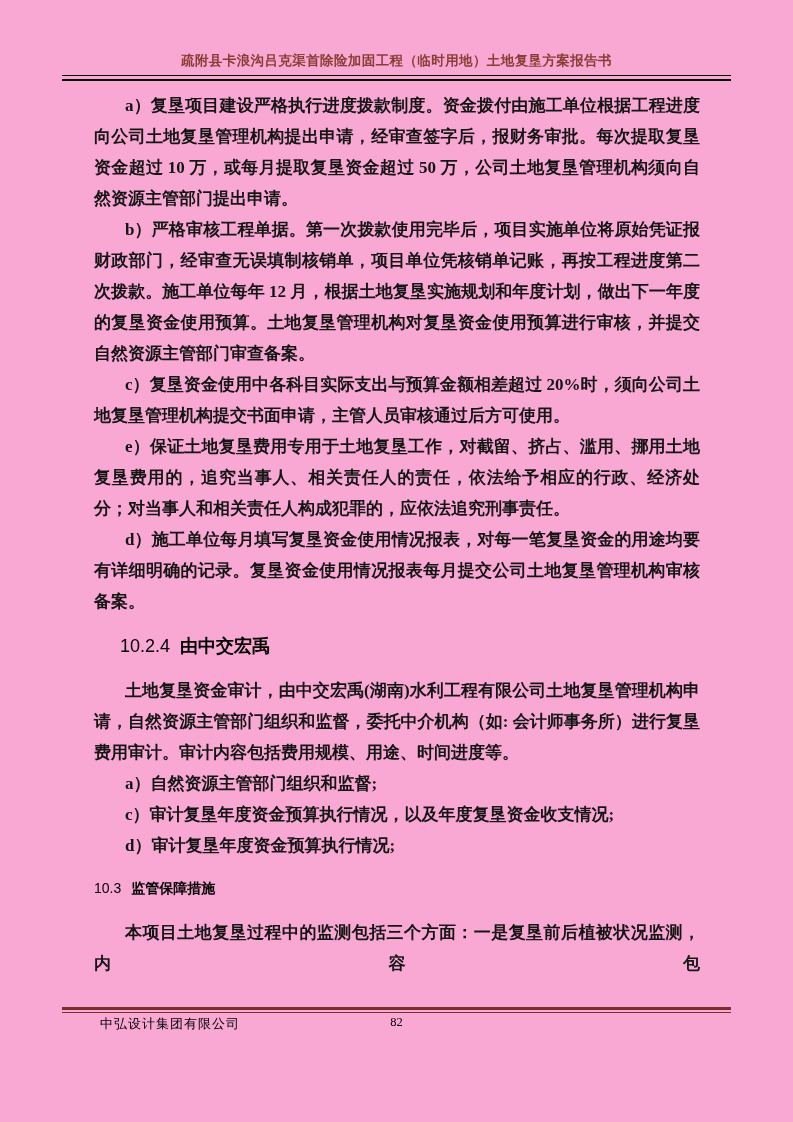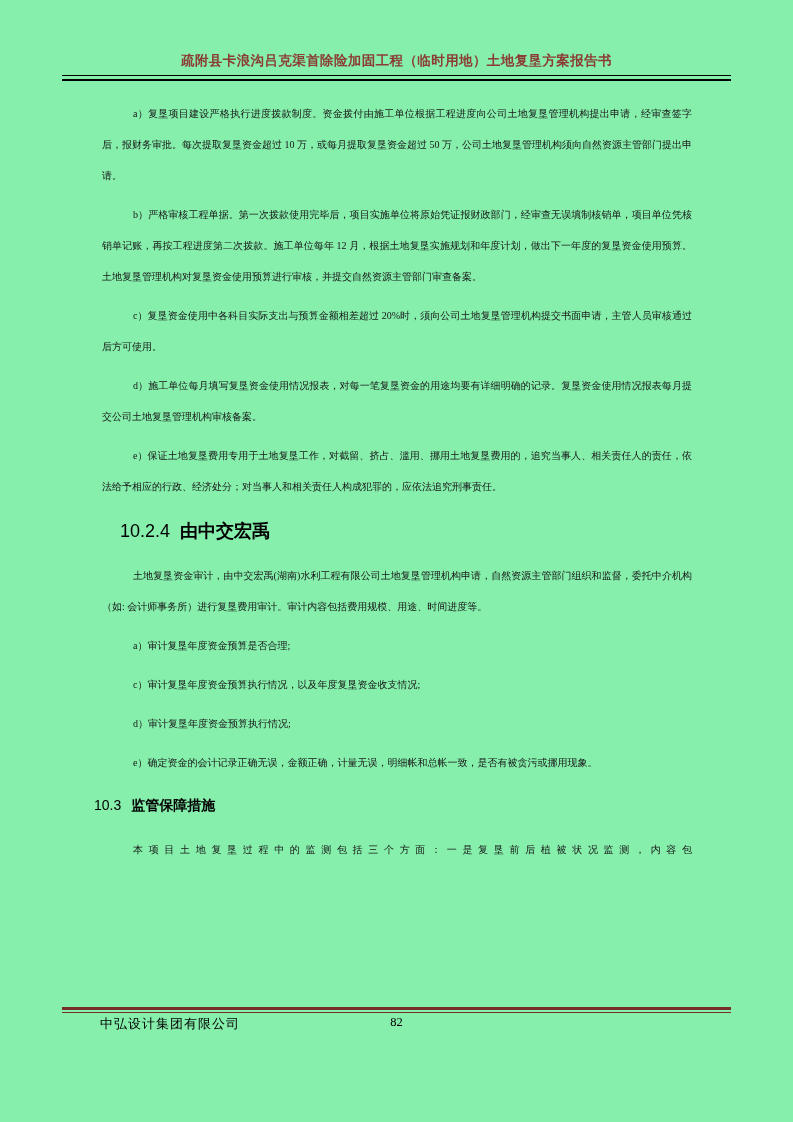--- a/index.html
+++ b/index.html
@@ -7,41 +7,42 @@
     --footer-rule:#772F2B;
     --header-rule:#000000;
     --body-text:#151515;
   }
   html,body{margin:0;padding:0;background:#ffffff;}
   body{
     width:793px;height:1122px;overflow:hidden;position:relative;
     font-family:"Liberation Serif","DejaVu Serif",serif;
     color:var(--body-text);
   }
-  .page{position:relative;width:793px;height:1122px;background:#86efac;}
+  .page{position:relative;width:793px;height:1122px;background:#f9a8d4;}
 
   
   .doc-header{position:absolute;top:52px;left:62px;right:62px;}
   .doc-header-title{
     text-align:center;font-size:13.5px;letter-spacing:0.4px;
     color:var(--header-title);font-weight:bold;
     font-family:"Liberation Serif","DejaVu Serif",serif;
   }
   .doc-header-rule{
     margin-top:5px;height:3px;
     border-top:1px solid var(--header-rule);
     border-bottom:2.5px solid var(--header-rule);
   }
 
   
   .doc-body{position:absolute;top:90px;left:94px;width:606px;}
   p.para{
-    margin:8px;font-size:10px;line-height:31px;
+    margin:0;font-size:17px;line-height:31px;
     text-align:justify;text-indent:31px;
     word-break:break-all;
+    font-weight:bold;
   }
   p.para.fill{text-align-last:justify;}
   h3.heading-3{
     margin:16px 0 16px 26px;
     font-size:18px;line-height:26px;font-weight:bold;color:#000;
     font-family:"Liberation Sans","DejaVu Sans",sans-serif;
   }
   h2.heading-2{
     margin:12px 0 14px 0;
     font-size:14px;line-height:30px;font-weight:bold;color:#000;
@@ -78,33 +79,32 @@
   <div class="doc-header">
     <div class="doc-header-title">疏附县卡浪沟吕克渠首除险加固工程（临时用地）土地复垦方案报告书</div>
     <div class="doc-header-rule"></div>
   </div>
 
   <div class="doc-body">
 
     <p class="para">a）复垦项目建设严格执行进度拨款制度。资金拨付由施工单位根据工程进度向公司土地复垦管理机构提出申请，经审查签字后，报财务审批。每次提取复垦资金超过 10 万，或每月提取复垦资金超过 50 万，公司土地复垦管理机构须向自然资源主管部门提出申请。</p>
     <p class="para">b）严格审核工程单据。第一次拨款使用完毕后，项目实施单位将原始凭证报财政部门，经审查无误填制核销单，项目单位凭核销单记账，再按工程进度第二次拨款。施工单位每年 12 月，根据土地复垦实施规划和年度计划，做出下一年度的复垦资金使用预算。土地复垦管理机构对复垦资金使用预算进行审核，并提交自然资源主管部门审查备案。</p>
     <p class="para">c）复垦资金使用中各科目实际支出与预算金额相差超过 20%时，须向公司土地复垦管理机构提交书面申请，主管人员审核通过后方可使用。</p>
+    <p class="para">e）保证土地复垦费用专用于土地复垦工作，对截留、挤占、滥用、挪用土地复垦费用的，追究当事人、相关责任人的责任，依法给予相应的行政、经济处分；对当事人和相关责任人构成犯罪的，应依法追究刑事责任。</p>
     <p class="para">d）施工单位每月填写复垦资金使用情况报表，对每一笔复垦资金的用途均要有详细明确的记录。复垦资金使用情况报表每月提交公司土地复垦管理机构审核备案。</p>
-    <p class="para">e）保证土地复垦费用专用于土地复垦工作，对截留、挤占、滥用、挪用土地复垦费用的，追究当事人、相关责任人的责任，依法给予相应的行政、经济处分；对当事人和相关责任人构成犯罪的，应依法追究刑事责任。</p>
 
     <h3 class="heading-3">
       <span class="heading-num">10.2.4</span><span>由中交宏禹</span>
     </h3>
 
     <p class="para">土地复垦资金审计，由中交宏禹(湖南)水利工程有限公司土地复垦管理机构申请，自然资源主管部门组织和监督，委托中介机构（如: 会计师事务所）进行复垦费用审计。审计内容包括费用规模、用途、时间进度等。</p>
 
-    <p class="para">a）审计复垦年度资金预算是否合理;</p>
+    <p class="para">a）自然资源主管部门组织和监督;</p>
     <p class="para">c）审计复垦年度资金预算执行情况，以及年度复垦资金收支情况;</p>
     <p class="para">d）审计复垦年度资金预算执行情况;</p>
-    <p class="para">e）确定资金的会计记录正确无误，金额正确，计量无误，明细帐和总帐一致，是否有被贪污或挪用现象。</p>
 
     <h2 class="heading-2">
       <span class="heading-num">10.3</span><span>监管保障措施</span>
     </h2>
 
     <p class="para fill">本项目土地复垦过程中的监测包括三个方面：一是复垦前后植被状况监测，内容包</p>
 
   </div>
 
   <div class="doc-footer-rule"></div>

